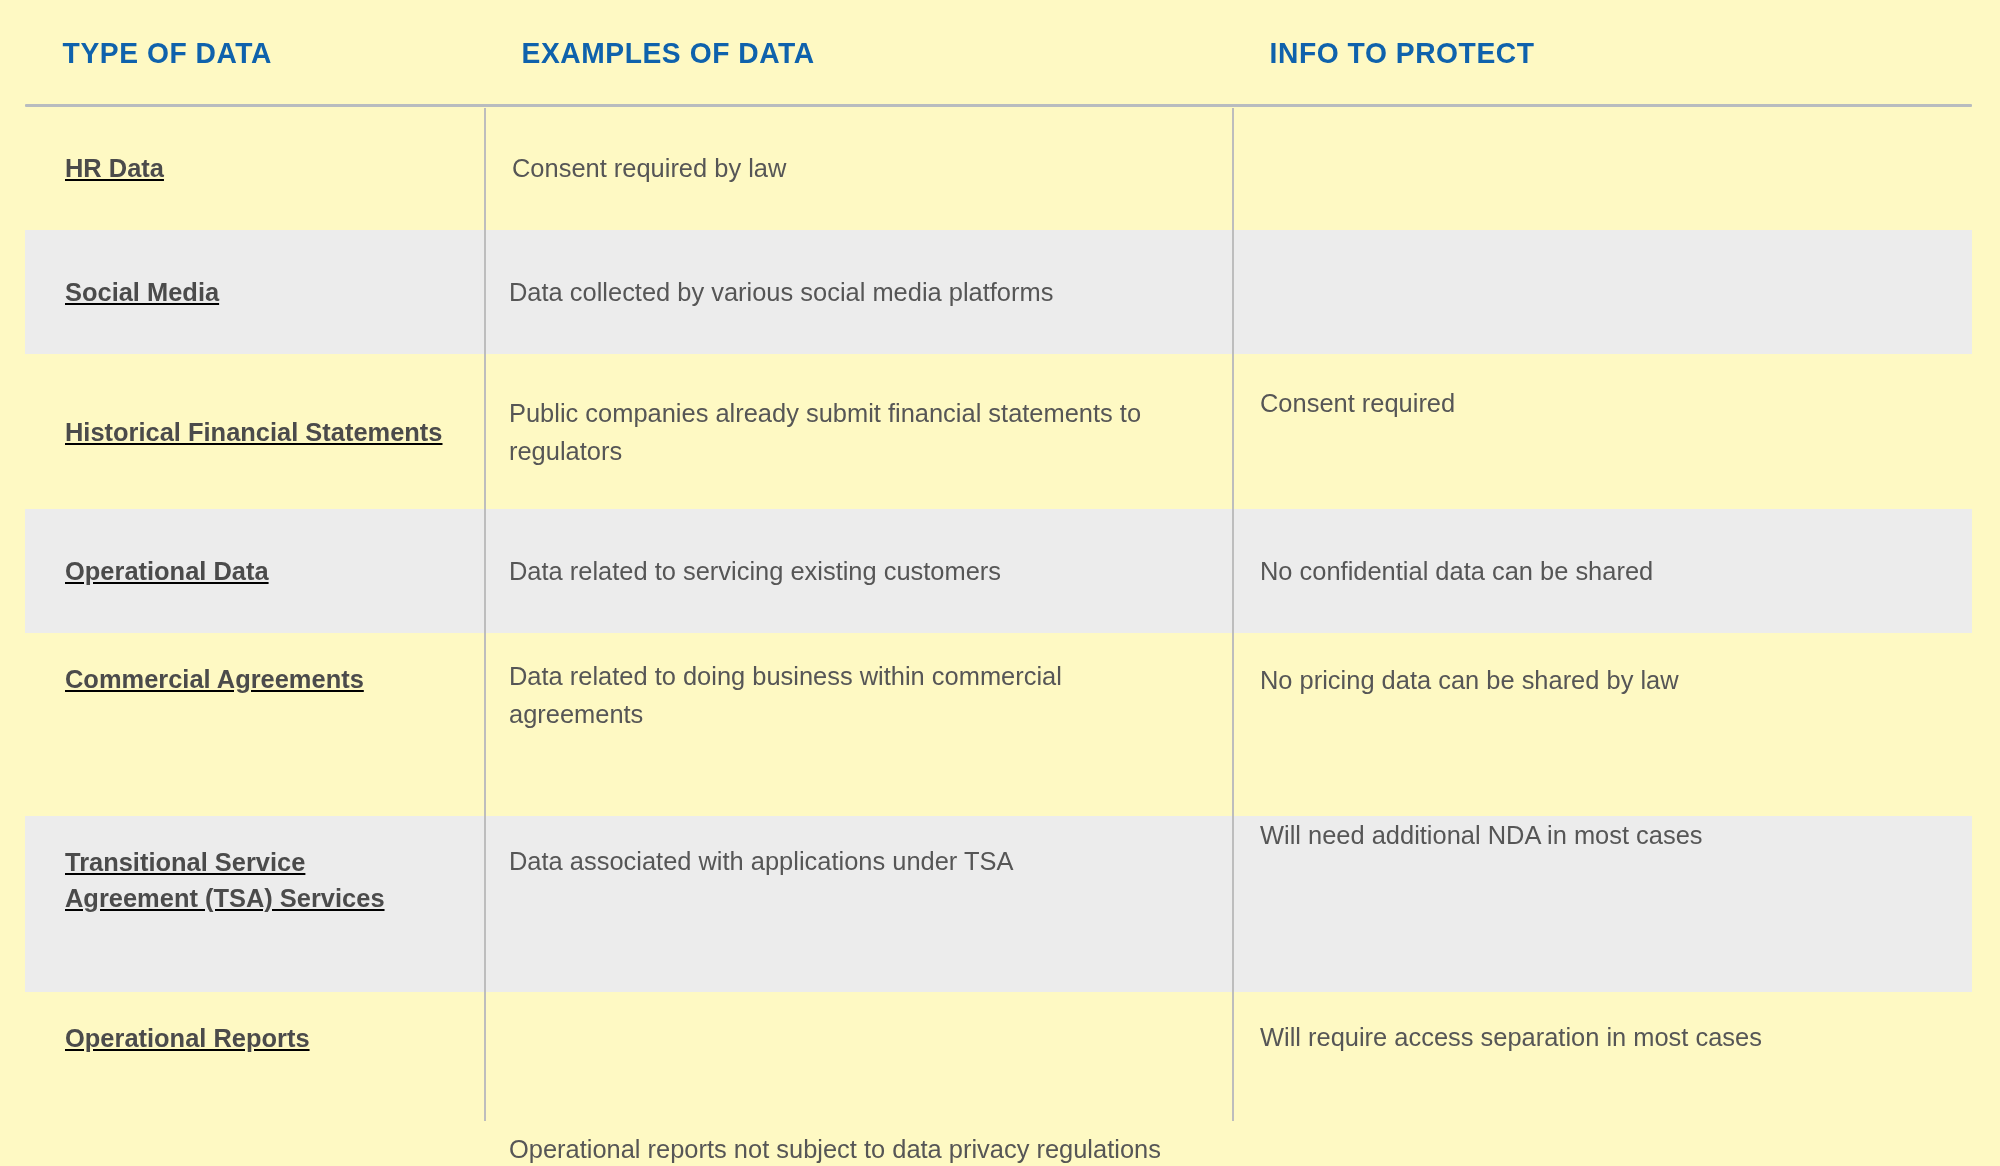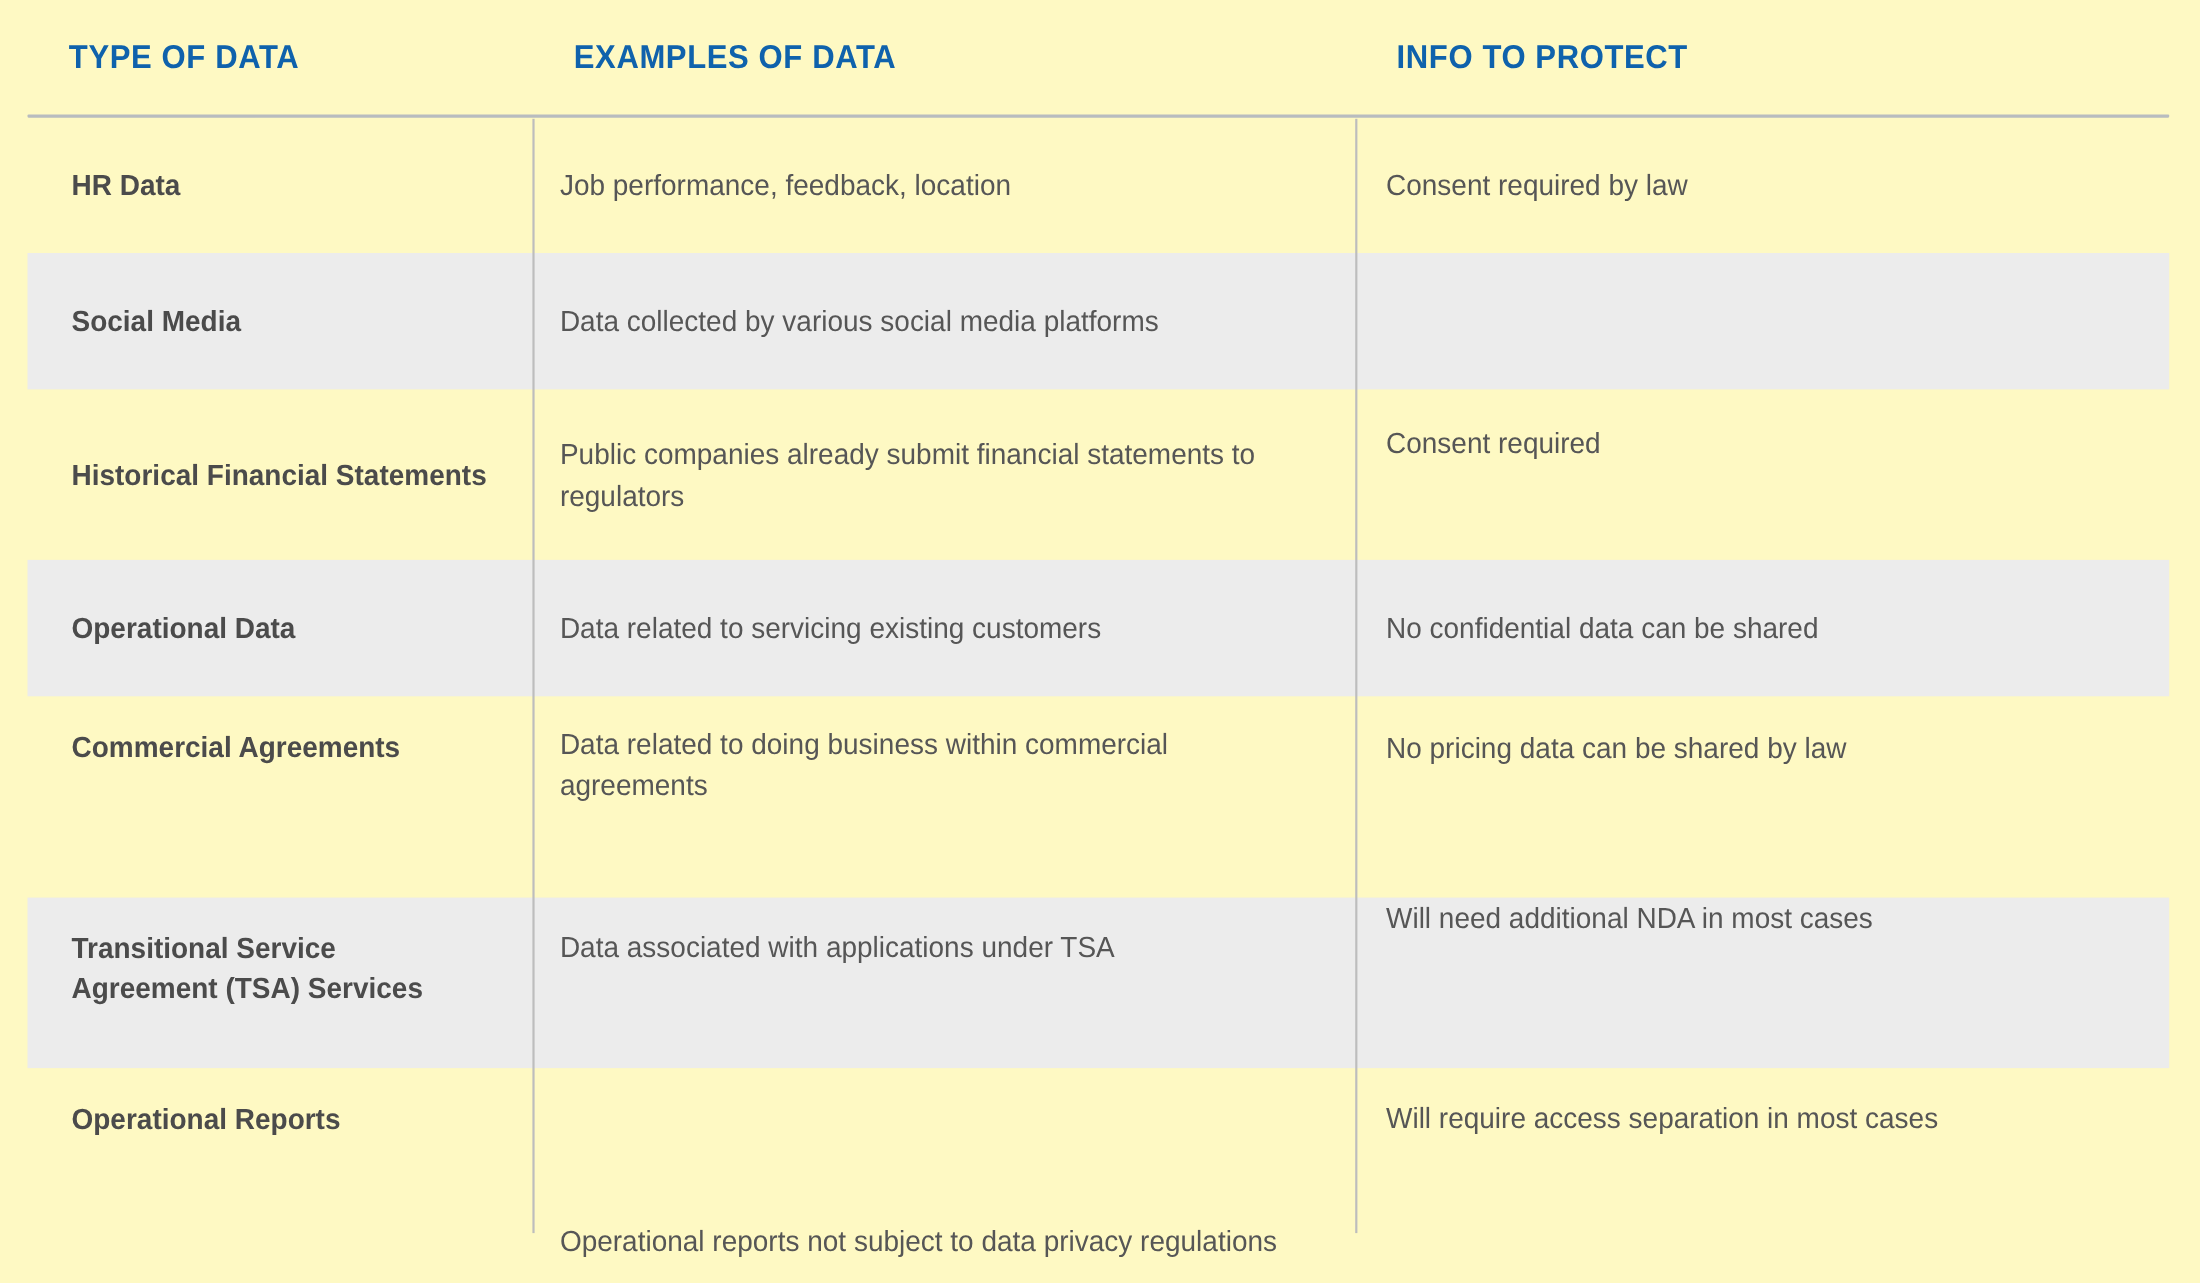--- a/index.html
+++ b/index.html
@@ -84,20 +84,21 @@
     box-sizing: border-box;
     display: flex;
     flex-direction: column;
     justify-content: center;
     padding-left: 40px;
     padding-right: 24px;
   }
   .c1 {
     width: 484px;
     padding-left: 65px;
+    text-decoration: underline;
   }
   .c2 {
     width: 748px;
     padding-left: 25px;
   }
   .c3 {
     width: 768px;
     padding-left: 28px;
   }
 
@@ -143,23 +144,20 @@
   </div>
   <div class="header-rule"></div>
 
   <div class="table-body">
 
     <div class="row" style="height:124px">
       <div class="rowband"></div>
       <div class="cell c1">
         <div class="label">HR Data</div>
       </div>
-      <div class="cell c2">
-        <div class="text">Job performance, feedback, location</div>
-      </div>
       <div class="cell c3">
         <div class="text">Consent required by law</div>
       </div>
     </div>
 
     <div class="row shaded" style="height:124px">
       <div class="rowband"></div>
       <div class="cell c1">
         <div class="label">Social Media</div>
       </div>
@@ -200,21 +198,21 @@
         <div class="label">Commercial Agreements</div>
       </div>
       <div class="cell c2" style="justify-content:flex-start; padding-top:24px">
         <div class="text">Data related to doing business within commercial agreements</div>
       </div>
       <div class="cell c3" style="justify-content:flex-start; padding-top:28px">
         <div class="text">No pricing data can be shared by law</div>
       </div>
     </div>
 
-    <div class="row shaded" style="height:155px">
+    <div class="row shaded" style="height:176px">
       <div class="rowband"></div>
       <div class="cell c1" style="justify-content:flex-start; padding-top:28px">
         <div class="label">Transitional Service Agreement (TSA) Services</div>
       </div>
       <div class="cell c2" style="justify-content:flex-start; padding-top:26px">
         <div class="text">Data associated with applications under TSA</div>
       </div>
       <div class="cell c3" style="justify-content:flex-start; ">
         <div class="text">Will need additional NDA in most cases</div>
       </div>

